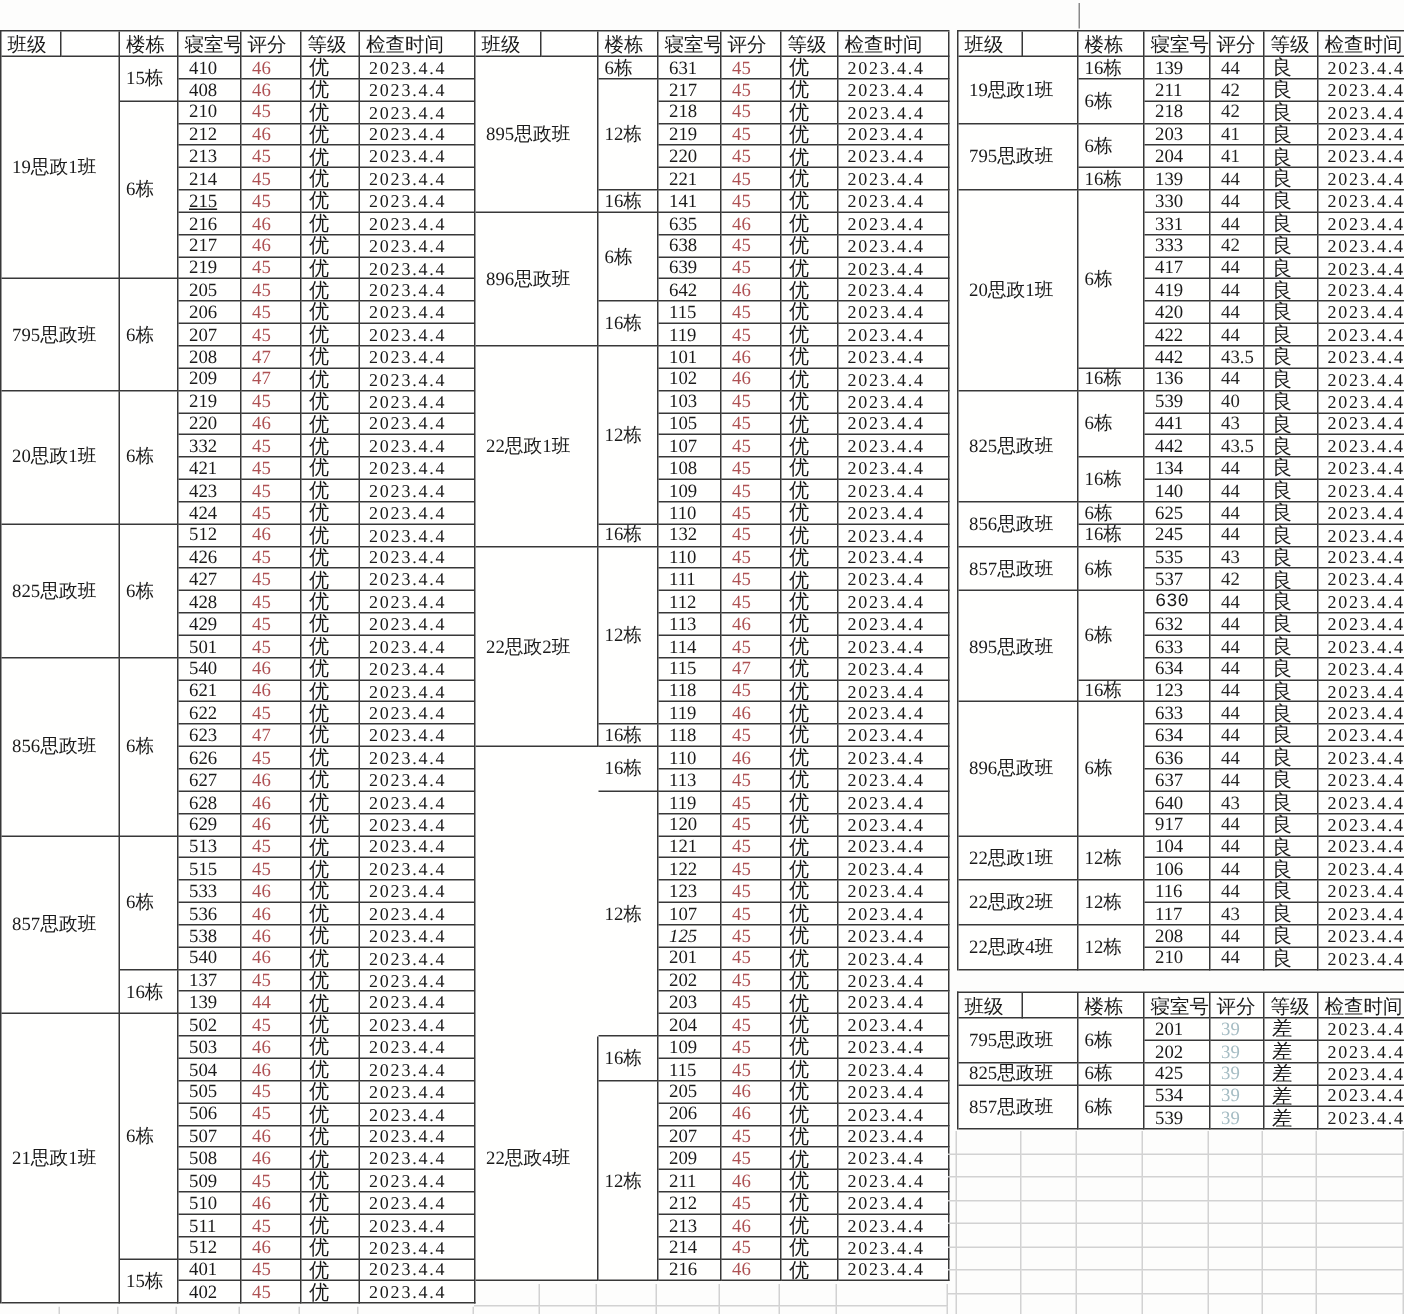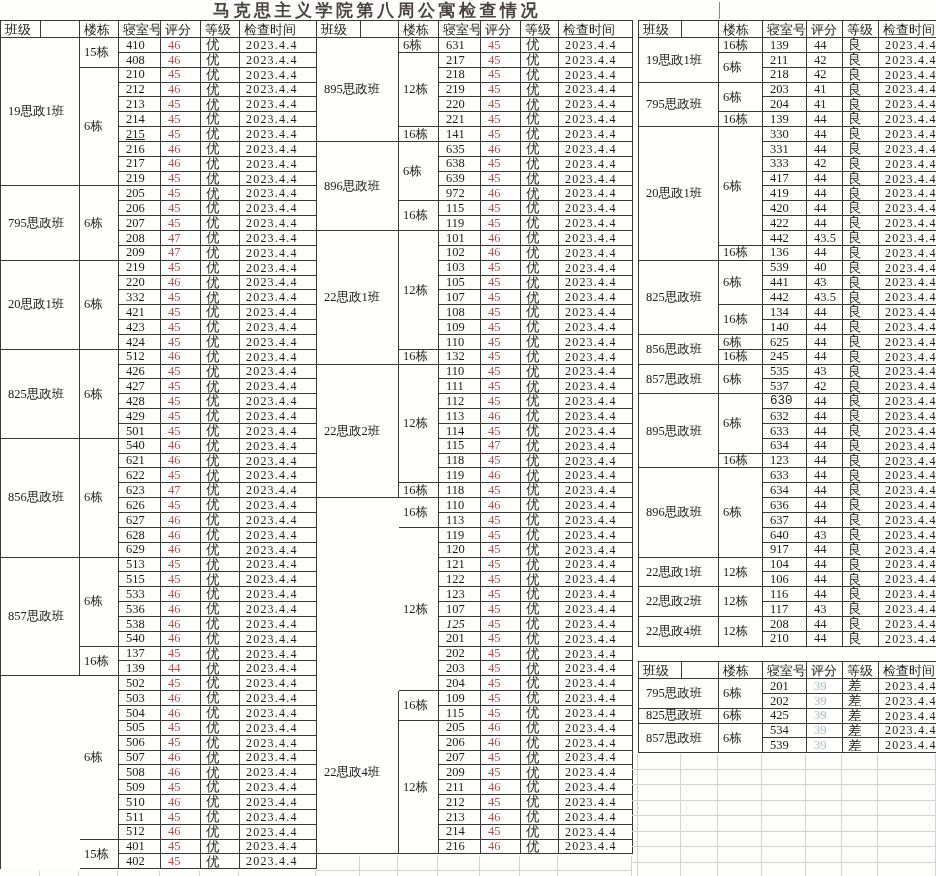--- a/index.html
+++ b/index.html
@@ -34,21 +34,20 @@
   .score-good{color:#262626;}
   .score-poor{color:#a5bcc3;}
   .ghost{position:absolute;display:grid;overflow:hidden;}
   .gcell{border-right:1px solid #d2d2d2;border-bottom:1px solid #d2d2d2;}
   .stub{position:absolute;width:1px;background:#8a8a8a;}
 </style>
 </head>
 <body>
 
 <div id="sheet">
-  <div class="title">马克思主义学院第八周公寓检查情况</div>
   <div class="stub" style="left:719px;top:2px;height:17px;"></div>
 <div class="tbl" style="left: 0px; top: 20px; grid-template-columns: 40px 39px 39px 42px 40px 39px 77px; grid-template-rows: 17px;">
       <div class="cell hdr" style="grid-area: 1 / 1 / span 1 / span 1;">班级</div>
       <div class="cell hdr" style="grid-area: 1 / 2 / span 1 / span 1;"></div>
       <div class="cell hdr" style="grid-area: 1 / 3 / span 1 / span 1;">楼栋</div>
       <div class="cell hdr" style="grid-area: 1 / 4 / span 1 / span 1;">寝室号</div>
       <div class="cell hdr" style="grid-area: 1 / 5 / span 1 / span 1;">评分</div>
       <div class="cell hdr" style="grid-area: 1 / 6 / span 1 / span 1;">等级</div>
       <div class="cell hdr" style="grid-area: 1 / 7 / span 1 / span 1;">检查时间</div>
       <div class="cell c-class" style="grid-area: 2 / 1 / span 10 / span 2;">19思政1班</div>
@@ -230,20 +229,21 @@
       <div class="cell c-date" style="grid-area: 42 / 7 / span 1 / span 1;">2023.4.4</div>
       <div class="cell c-bld" style="grid-area: 43 / 3 / span 2 / span 1;">16栋</div>
       <div class="cell c-room" style="grid-area: 43 / 4 / span 1 / span 1;">137</div>
       <div class="cell c-score score-ex" style="grid-area: 43 / 5 / span 1 / span 1;">45</div>
       <div class="cell c-grade" style="grid-area: 43 / 6 / span 1 / span 1;">优</div>
       <div class="cell c-date" style="grid-area: 43 / 7 / span 1 / span 1;">2023.4.4</div>
       <div class="cell c-room" style="grid-area: 44 / 4 / span 1 / span 1;">139</div>
       <div class="cell c-score score-ex" style="grid-area: 44 / 5 / span 1 / span 1;">44</div>
       <div class="cell c-grade" style="grid-area: 44 / 6 / span 1 / span 1;">优</div>
       <div class="cell c-date" style="grid-area: 44 / 7 / span 1 / span 1;">2023.4.4</div>
+      <div class="cell c-class" style="grid-area: 45 / 1 / span 13 / span 2;">21思政1班</div>
       <div class="cell c-bld" style="grid-area: 45 / 3 / span 11 / span 1;">6栋</div>
       <div class="cell c-room" style="grid-area: 45 / 4 / span 1 / span 1;">502</div>
       <div class="cell c-score score-ex" style="grid-area: 45 / 5 / span 1 / span 1;">45</div>
       <div class="cell c-grade" style="grid-area: 45 / 6 / span 1 / span 1;">优</div>
       <div class="cell c-date" style="grid-area: 45 / 7 / span 1 / span 1;">2023.4.4</div>
       <div class="cell c-room" style="grid-area: 46 / 4 / span 1 / span 1;">503</div>
       <div class="cell c-score score-ex" style="grid-area: 46 / 5 / span 1 / span 1;">46</div>
       <div class="cell c-grade" style="grid-area: 46 / 6 / span 1 / span 1;">优</div>
       <div class="cell c-date" style="grid-area: 46 / 7 / span 1 / span 1;">2023.4.4</div>
       <div class="cell c-room" style="grid-area: 47 / 4 / span 1 / span 1;">504</div>
@@ -339,21 +339,21 @@
       <div class="cell c-grade" style="grid-area: 9 / 6 / span 1 / span 1;">优</div>
       <div class="cell c-date" style="grid-area: 9 / 7 / span 1 / span 1;">2023.4.4</div>
       <div class="cell c-room" style="grid-area: 10 / 4 / span 1 / span 1;">638</div>
       <div class="cell c-score score-ex" style="grid-area: 10 / 5 / span 1 / span 1;">45</div>
       <div class="cell c-grade" style="grid-area: 10 / 6 / span 1 / span 1;">优</div>
       <div class="cell c-date" style="grid-area: 10 / 7 / span 1 / span 1;">2023.4.4</div>
       <div class="cell c-room" style="grid-area: 11 / 4 / span 1 / span 1;">639</div>
       <div class="cell c-score score-ex" style="grid-area: 11 / 5 / span 1 / span 1;">45</div>
       <div class="cell c-grade" style="grid-area: 11 / 6 / span 1 / span 1;">优</div>
       <div class="cell c-date" style="grid-area: 11 / 7 / span 1 / span 1;">2023.4.4</div>
-      <div class="cell c-room" style="grid-area: 12 / 4 / span 1 / span 1;">972</div>
+      <div class="cell c-room" style="grid-area: 12 / 4 / span 1 / span 1;">642</div>
       <div class="cell c-score score-ex" style="grid-area: 12 / 5 / span 1 / span 1;">46</div>
       <div class="cell c-grade" style="grid-area: 12 / 6 / span 1 / span 1;">优</div>
       <div class="cell c-date" style="grid-area: 12 / 7 / span 1 / span 1;">2023.4.4</div>
       <div class="cell c-bld" style="grid-area: 13 / 3 / span 2 / span 1;">16栋</div>
       <div class="cell c-room" style="grid-area: 13 / 4 / span 1 / span 1;">115</div>
       <div class="cell c-score score-ex" style="grid-area: 13 / 5 / span 1 / span 1;">45</div>
       <div class="cell c-grade" style="grid-area: 13 / 6 / span 1 / span 1;">优</div>
       <div class="cell c-date" style="grid-area: 13 / 7 / span 1 / span 1;">2023.4.4</div>
       <div class="cell c-room" style="grid-area: 14 / 4 / span 1 / span 1;">119</div>
       <div class="cell c-score score-ex" style="grid-area: 14 / 5 / span 1 / span 1;">45</div>

